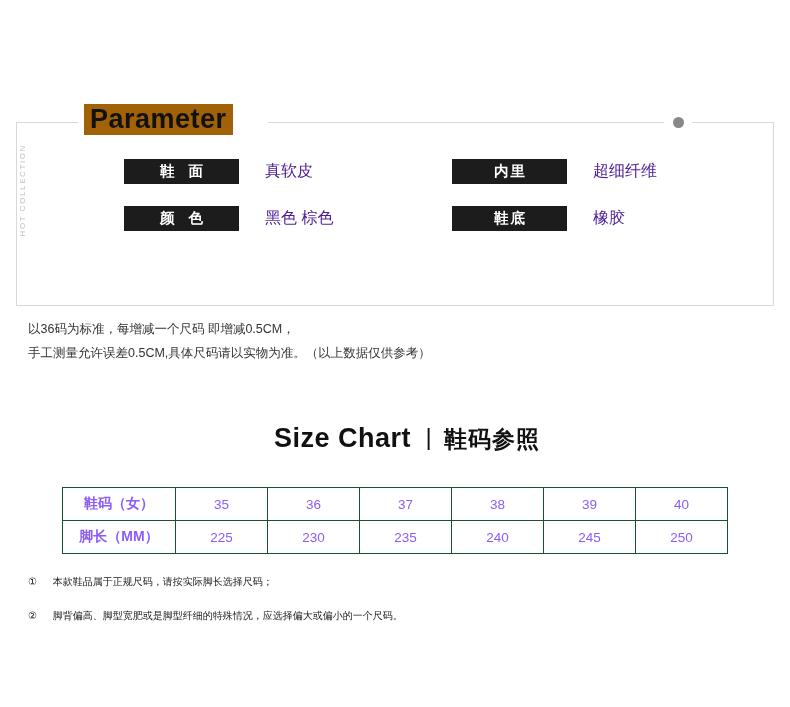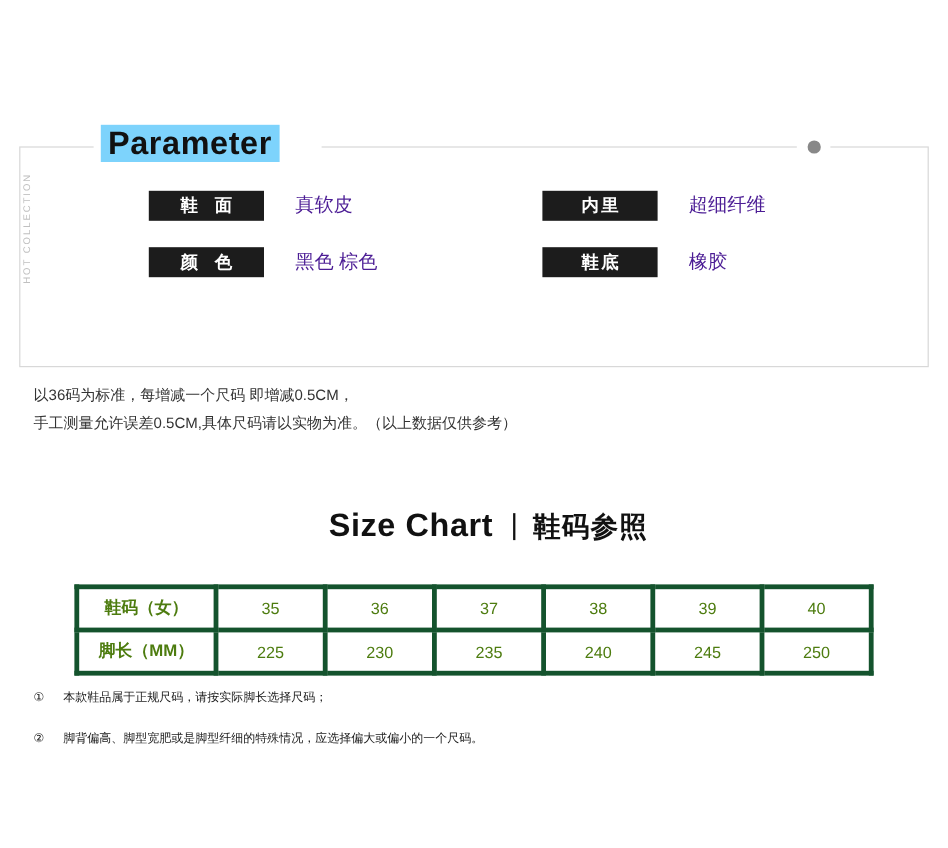--- a/index.html
+++ b/index.html
@@ -55,21 +55,21 @@
     background: #ffffff;
   }
   .param-title {
     position: absolute;
     left: 68px;
     top: -18px;
     font-size: 27px;
     font-weight: bold;
     letter-spacing: 0.5px;
     color: #111111;
-    background: #7dd3fc;
+    background: #a16207;
     padding: 0 6px;
     white-space: nowrap;
   }
   .param-dot {
     position: absolute;
     left: 657px;
     top: -5px;
     width: 11px;
     height: 11px;
     border-radius: 50%;
@@ -99,21 +99,21 @@
     align-items: center;
     height: 47px;
   }
   .param-cell {
     display: flex;
     align-items: center;
   }
   .param-cell.left { width: 328px; }
   .param-cell.right { width: 292px; }
   .tag {
-    width: 96px;
+    width: 115px;
     height: 25px;
     background: #1c1c1c;
     color: #ffffff;
     font-size: 14.5px;
     font-weight: bold;
     display: flex;
     align-items: center;
     justify-content: center;
     letter-spacing: 5px;
     padding-left: 5px;
@@ -174,25 +174,25 @@
 
   table.size-table {
     position: absolute;
     left: 62px;
     top: 487px;
     width: 666px;
     border-collapse: collapse;
     table-layout: fixed;
   }
   table.size-table td {
-    border: 4px solid #14532d;
+    border: 1px solid #14532d;
     height: 30px;
     text-align: center;
     font-size: 13.5px;
-    color: #4d7c0f;
+    color: #8b5cf6;
   }
   table.size-table td.rowhead {
     width: 110px;
     font-weight: bold;
     font-size: 14px;
   }
 
   .bullets {
     position: absolute;
     left: 28px;

